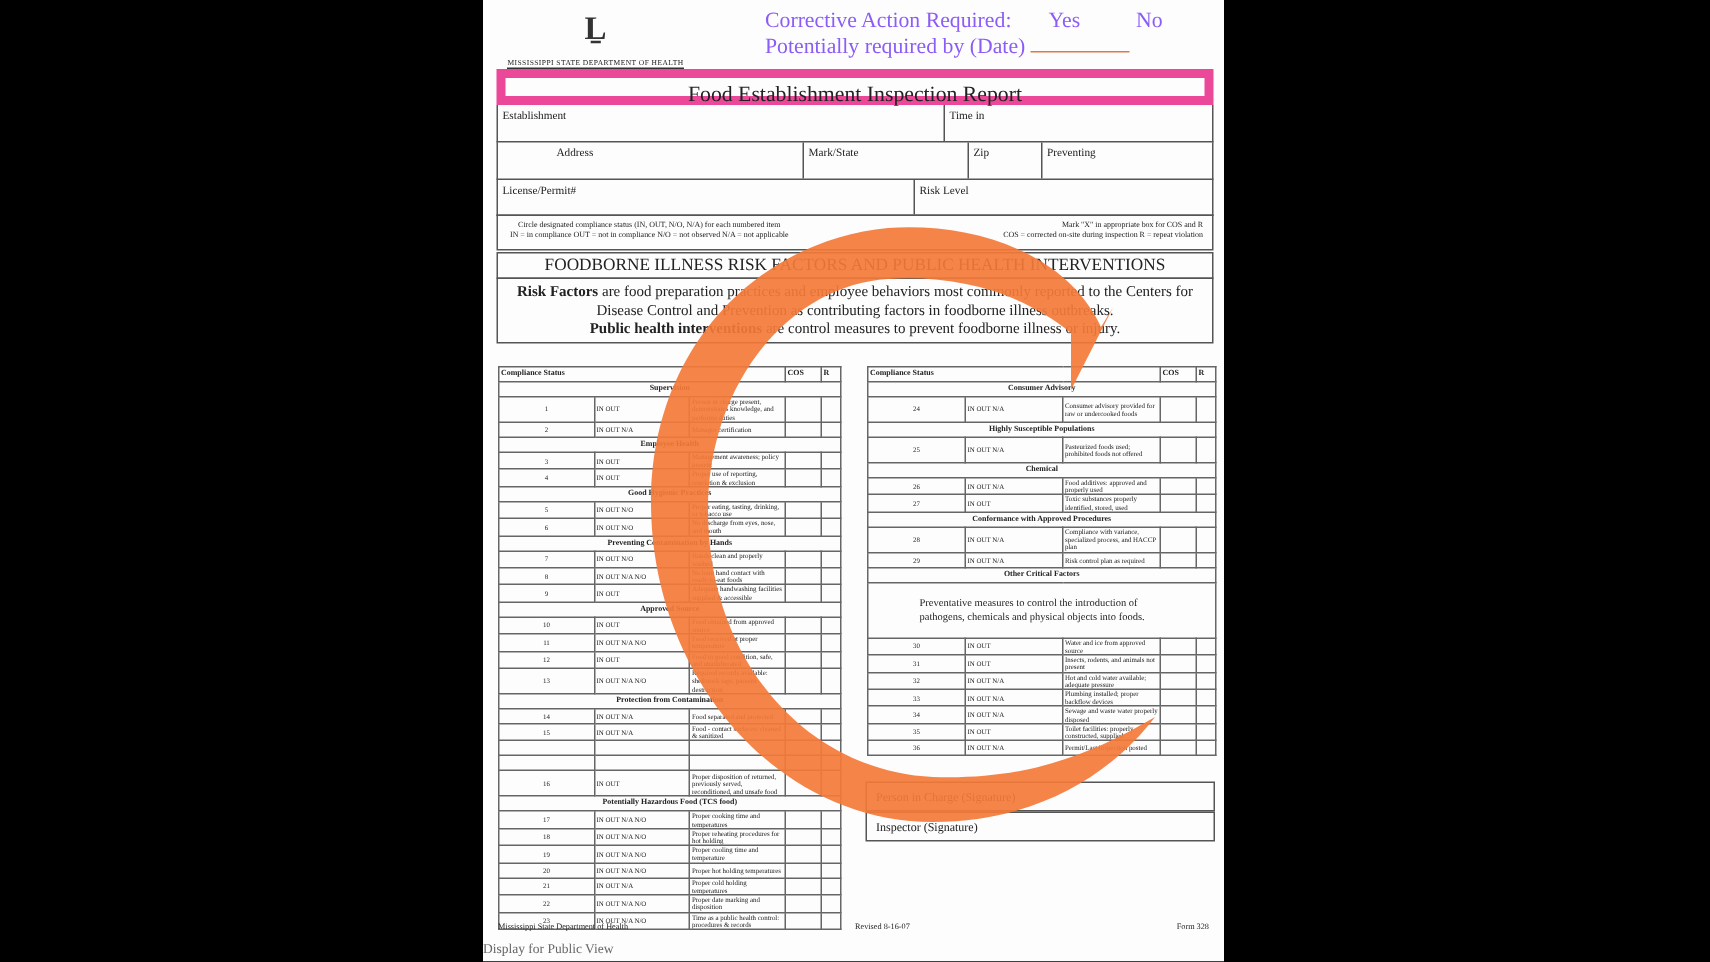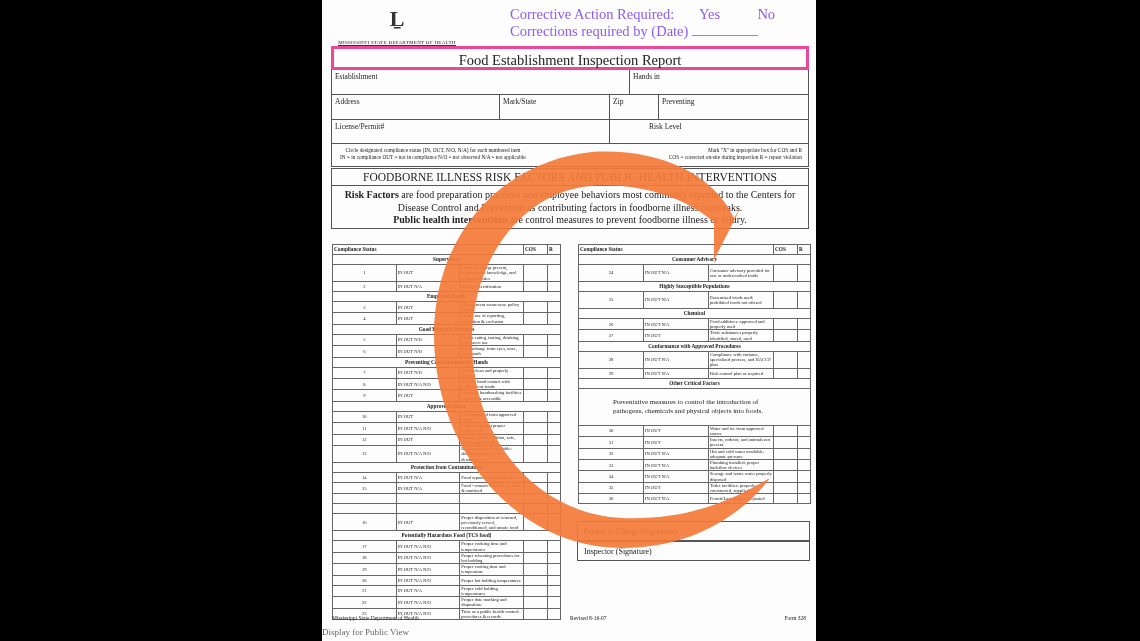--- a/index.html
+++ b/index.html
@@ -5,21 +5,21 @@
   html,body{margin:0;padding:0;}
   body{width:1140px;height:641px;background:#000;position:relative;overflow:hidden;font-family:"Liberation Serif","DejaVu Serif",serif;color:#222;}
   .page{position:absolute;left:322px;top:0;width:494px;height:641px;background:#fdfdfd;}
   .logo{position:absolute;left:10px;top:8px;width:130px;text-align:center;}
   .logo-glyph{font-size:22px;line-height:22px;color:#333;font-weight:bold;}
   .logo-text{font-size:5px;letter-spacing:.3px;border-bottom:1px solid #333;display:inline-block;text-transform:uppercase;margin-top:4px;}
   .corrective{position:absolute;left:188px;top:6px;font-size:14.5px;color:#8b5cf6;line-height:17px;}
   .corrective .row{white-space:nowrap;}
   .corrective .gap{display:inline-block;width:18px;}
   .corrective .blank{display:inline-block;width:66px;border-bottom:1px solid #e07a45;}
-  .frame{position:absolute;left:9px;width:478px;border:3px solid #ec4899;box-sizing:border-box;}
+  .frame{position:absolute;left:9px;width:478px;border:6px solid #ec4899;box-sizing:border-box;}
   .title-box{top:46px;height:24px;font-size:14.5px;text-align:center;line-height:22px;}
   .grid-row{position:absolute;left:9px;width:478px;border:1px solid #555;border-top:none;box-sizing:border-box;display:flex;font-size:7.5px;}
   .grid-row .cell{border-right:1px solid #555;padding:2px 3px;box-sizing:border-box;height:100%;}
   .grid-row .cell:last-child{border-right:none;}
   .legend{position:absolute;left:9px;top:143px;width:478px;height:24px;border:1px solid #555;box-sizing:border-box;font-size:5.3px;line-height:7px;padding:3px 4px;}
   .legend .l{position:absolute;left:8px;top:3px;text-align:center;}
   .legend .r{position:absolute;right:6px;top:3px;text-align:right;}
   .risk-title{position:absolute;left:9px;top:168px;width:478px;height:18px;border:1px solid #555;box-sizing:border-box;font-size:11.5px;text-align:center;line-height:17px;}
   .risk-desc{position:absolute;left:9px;top:185px;width:478px;height:44px;border:1px solid #555;box-sizing:border-box;font-size:10px;text-align:center;line-height:12.5px;padding-top:3px;}
   .risk-desc b{font-weight:bold;}
@@ -53,38 +53,38 @@
 
   <div class="corrective">
     <div class="row">
       <span>Corrective Action Required:</span>
       <span class="gap"></span>
       <span>Yes</span>
       <span class="gap" style="width:30px"></span>
       <span>No</span>
     </div>
     <div class="row">
-      <span>Corrections required by (Date)</span>
+      <span>Potentially required by (Date)</span>
       <span class="blank"></span>
     </div>
   </div>
 
   <div class="frame title-box">Food Establishment Inspection Report</div>
 
   <div class="grid-row" style="top:70px;height:25px;align-items:flex-end;">
     <div class="cell" style="width:298px"><span>Establishment</span></div>
-    <div class="cell" style="flex:1"><span>Hands in</span></div>
-  </div>
-  <div class="grid-row" style="top:95px;height:25px;">
+    <div class="cell" style="flex:1"><span>Time in</span></div>
+  </div>
+  <div class="grid-row" style="top:95px;height:25px;padding-left:36px;">
     <div class="cell" style="width:168px"><span>Address</span></div>
     <div class="cell" style="width:110px"><span>Mark/State</span></div>
     <div class="cell" style="width:49px"><span>Zip</span></div>
     <div class="cell" style="flex:1"><span>Preventing</span></div>
   </div>
-  <div class="grid-row" style="top:120px;height:24px;gap:36px;">
+  <div class="grid-row" style="top:120px;height:24px;">
     <div class="cell" style="width:278px"><span>License/Permit#</span></div>
     <div class="cell" style="flex:1"><span>Risk Level</span></div>
   </div>
 
   <div class="legend">
     <div class="l">
       <div>Circle designated compliance status (IN, OUT, N/O, N/A) for each numbered item</div>
       <div>IN = in compliance    OUT = not in compliance    N/O = not observed    N/A = not applicable</div>
     </div>
     <div class="r">

